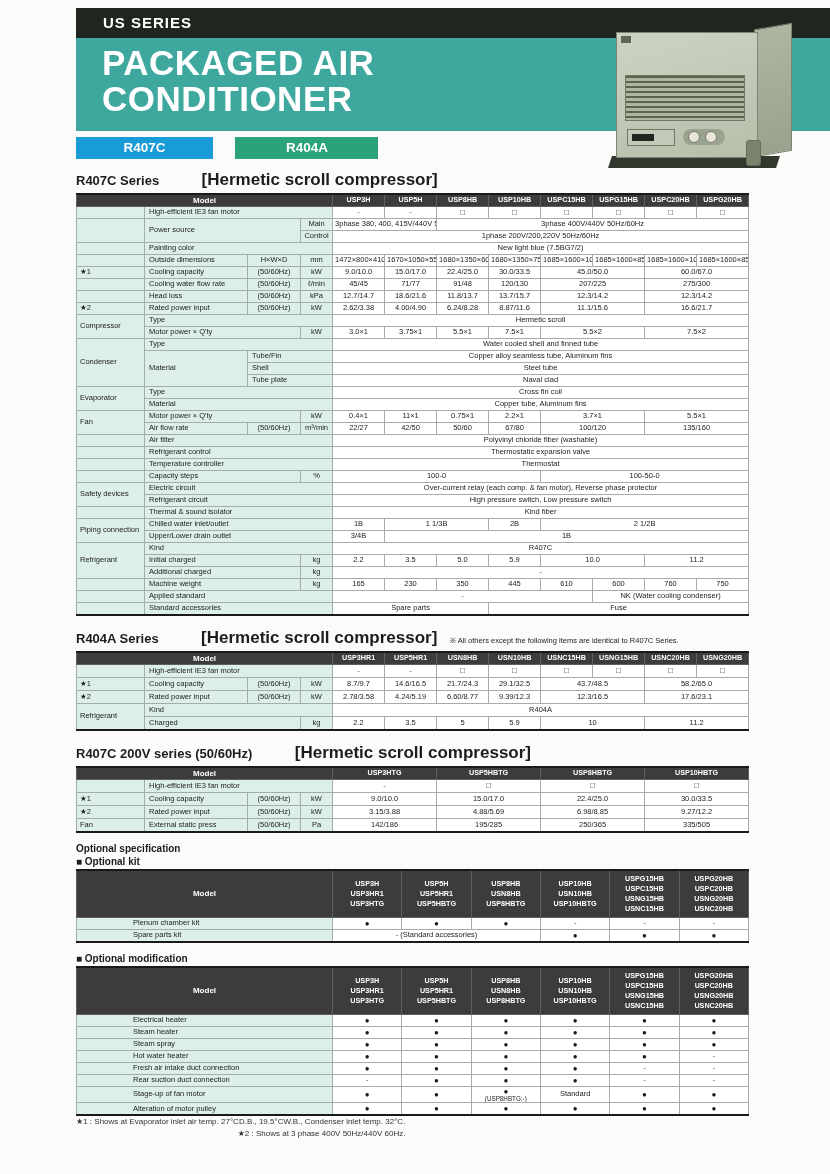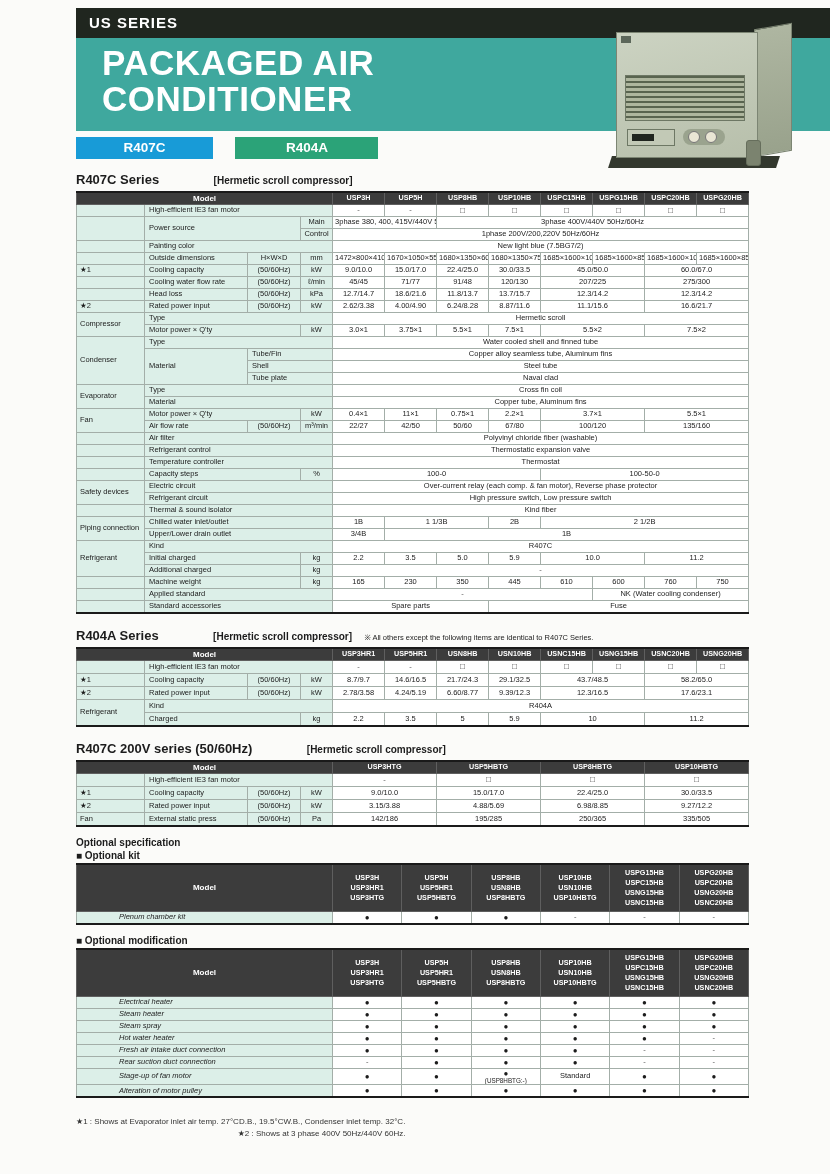--- a/index.html
+++ b/index.html
@@ -1,21 +1,21 @@
 <!DOCTYPE html>
 <html><head>
 <meta charset="utf-8">
 <style>
   html,body{margin:0;padding:0;}
   body{width:830px;height:1174px;background:#fbfbf9;font-family:"Liberation Sans",sans-serif;color:#1c1c1c;}
   .page{position:relative;width:830px;height:1174px;overflow:hidden;}
 
   
   .bar-black{position:absolute;left:76px;top:8px;right:0;height:30px;background:#20261f;}
-  .bar-black span{display:block;padding-left:13px;line-height:30px;color:#fff;font-size:15px;font-weight:bold;letter-spacing:1px;}
+  .bar-black span{display:block;padding-left:27px;line-height:30px;color:#fff;font-size:15px;font-weight:bold;letter-spacing:1px;}
   .bar-teal{position:absolute;left:76px;top:38px;right:0;height:93px;background:#3fa89e;}
   .bar-teal .h1{padding:7px 0 0 26px;color:#fff;font-size:35px;font-weight:bold;line-height:1.04;letter-spacing:.5px;}
   .badges{position:absolute;left:76px;top:137px;}
   .badge{display:inline-block;height:22px;line-height:22px;color:#fff;font-size:13.5px;font-weight:bold;text-align:center;}
   .badge.b1{width:137px;}
   .badge.b2{width:143px;margin-left:18px;}
 
   
   .unit{position:absolute;top:10px;right:2px;width:232px;height:170px;z-index:5;}
   .u-side{position:absolute;left:158px;top:16px;width:36px;height:126px;background:linear-gradient(#aeb6a1,#99a28c);transform:skewY(-10deg);border:1px solid #7c8573;}
@@ -26,21 +26,21 @@
   .u-disp{position:absolute;left:4px;top:4px;width:22px;height:7px;background:#20251f;}
   .u-dials{position:absolute;left:66px;top:96px;width:42px;height:16px;border-radius:8px;background:#9aa38e;}
   .u-dials i{display:inline-block;width:10px;height:10px;border-radius:50%;background:#e9e6d4;margin:2px 0 0 5px;border:1px solid #777;}
   .u-base{position:absolute;left:14px;top:146px;width:168px;height:12px;background:#33382e;transform:skewX(-18deg);}
   .u-pipe{position:absolute;left:150px;top:130px;width:13px;height:24px;background:#7b836f;border-radius:3px;border:1px solid #666e5c;}
 
   
   .content{position:absolute;left:76px;top:170px;width:672px;}
   .sec{margin:0 0 3px 0;white-space:nowrap;}
   .sec .t1{font-size:13px;font-weight:bold;text-align:right;}
-  .sec .t2h{font-size:10px;font-weight:bold;margin-left:22px;padding-left:28px;}
+  .sec .t2h{font-size:17px;font-weight:bold;margin-left:10px;padding-left:28px;}
   .sec .nt{font-size:7.5px;font-weight:normal;margin-left:8px;}
   .gap10{height:10px;} .gap8{height:8px;}
   .opthead{font-size:10px;font-weight:bold;margin:0 0 2px 0;}
 
   
   table{border-collapse:collapse;table-layout:fixed;width:672px;font-size:7.5px;color:#1c1c1c;border-top:2px solid #1a1a1a;border-bottom:2px solid #1a1a1a;margin-bottom:2px;}
   th,td{border:1px solid #a3aea8;height:11px;line-height:1.15;padding:0 2px;overflow:hidden;}
   th.model,th.col{background:#3c3c3c;color:#fff;font-weight:bold;border-color:#5f5f5f;}
   th.model{font-size:8px;margin-top:28px;}
   th.col{font-size:7.2px;white-space:pre-line;}
@@ -49,21 +49,21 @@
   td.l{padding-left:4px;text-align:left;white-space:nowrap;}
   td.c{text-align:center;padding:0 1px;}
   td.v{text-align:center;background:#fff;white-space:nowrap;}
   td.dot{font-size:8px;}
   td.box{font-size:8.5px;color:#3a3a3a;}
   td.dash{color:#555;}
   .t2{font-size:6.3px;line-height:1;white-space:nowrap;}
   table.mid td{height:12px;}
   table.opt th.col{height:46px;vertical-align:middle;line-height:1.4;}
   table.opt td{height:11px;}
-  table.opt td.l{padding-left:42px;font-style:italic;}
+  table.opt td.l{padding-left:56px;}
 
   
   .footnotes{position:absolute;left:76px;top:1116px;font-size:8px;line-height:1.55;color:#333;text-align:right;}
 </style>
 </head>
 <body>
 
 <div class="page">
 
   <div class="bar-black">
@@ -586,20 +586,27 @@
           <tbody>
             <tr>
               <td class="l">Plenum chamber kit</td>
               <td class="v dot">●</td>
               <td class="v dot">●</td>
               <td class="v dot">●</td>
               <td class="v dash">-</td>
               <td class="v dash">-</td>
               <td class="v dash">-</td>
             </tr>
+            <tr>
+              <td class="l">Spare parts kit</td>
+              <td class="v" colspan="3">- (Standard accessories)</td>
+              <td class="v dot">●</td>
+              <td class="v dot">●</td>
+              <td class="v dot">●</td>
+            </tr>
           </tbody>
         </table>
       </div>
 
     <div class="gap8"></div>
     <div class="opthead">■ Optional modification</div>
     <div>
         <table class="opt">
           <colgroup>
             <col style="width: 256px;">

